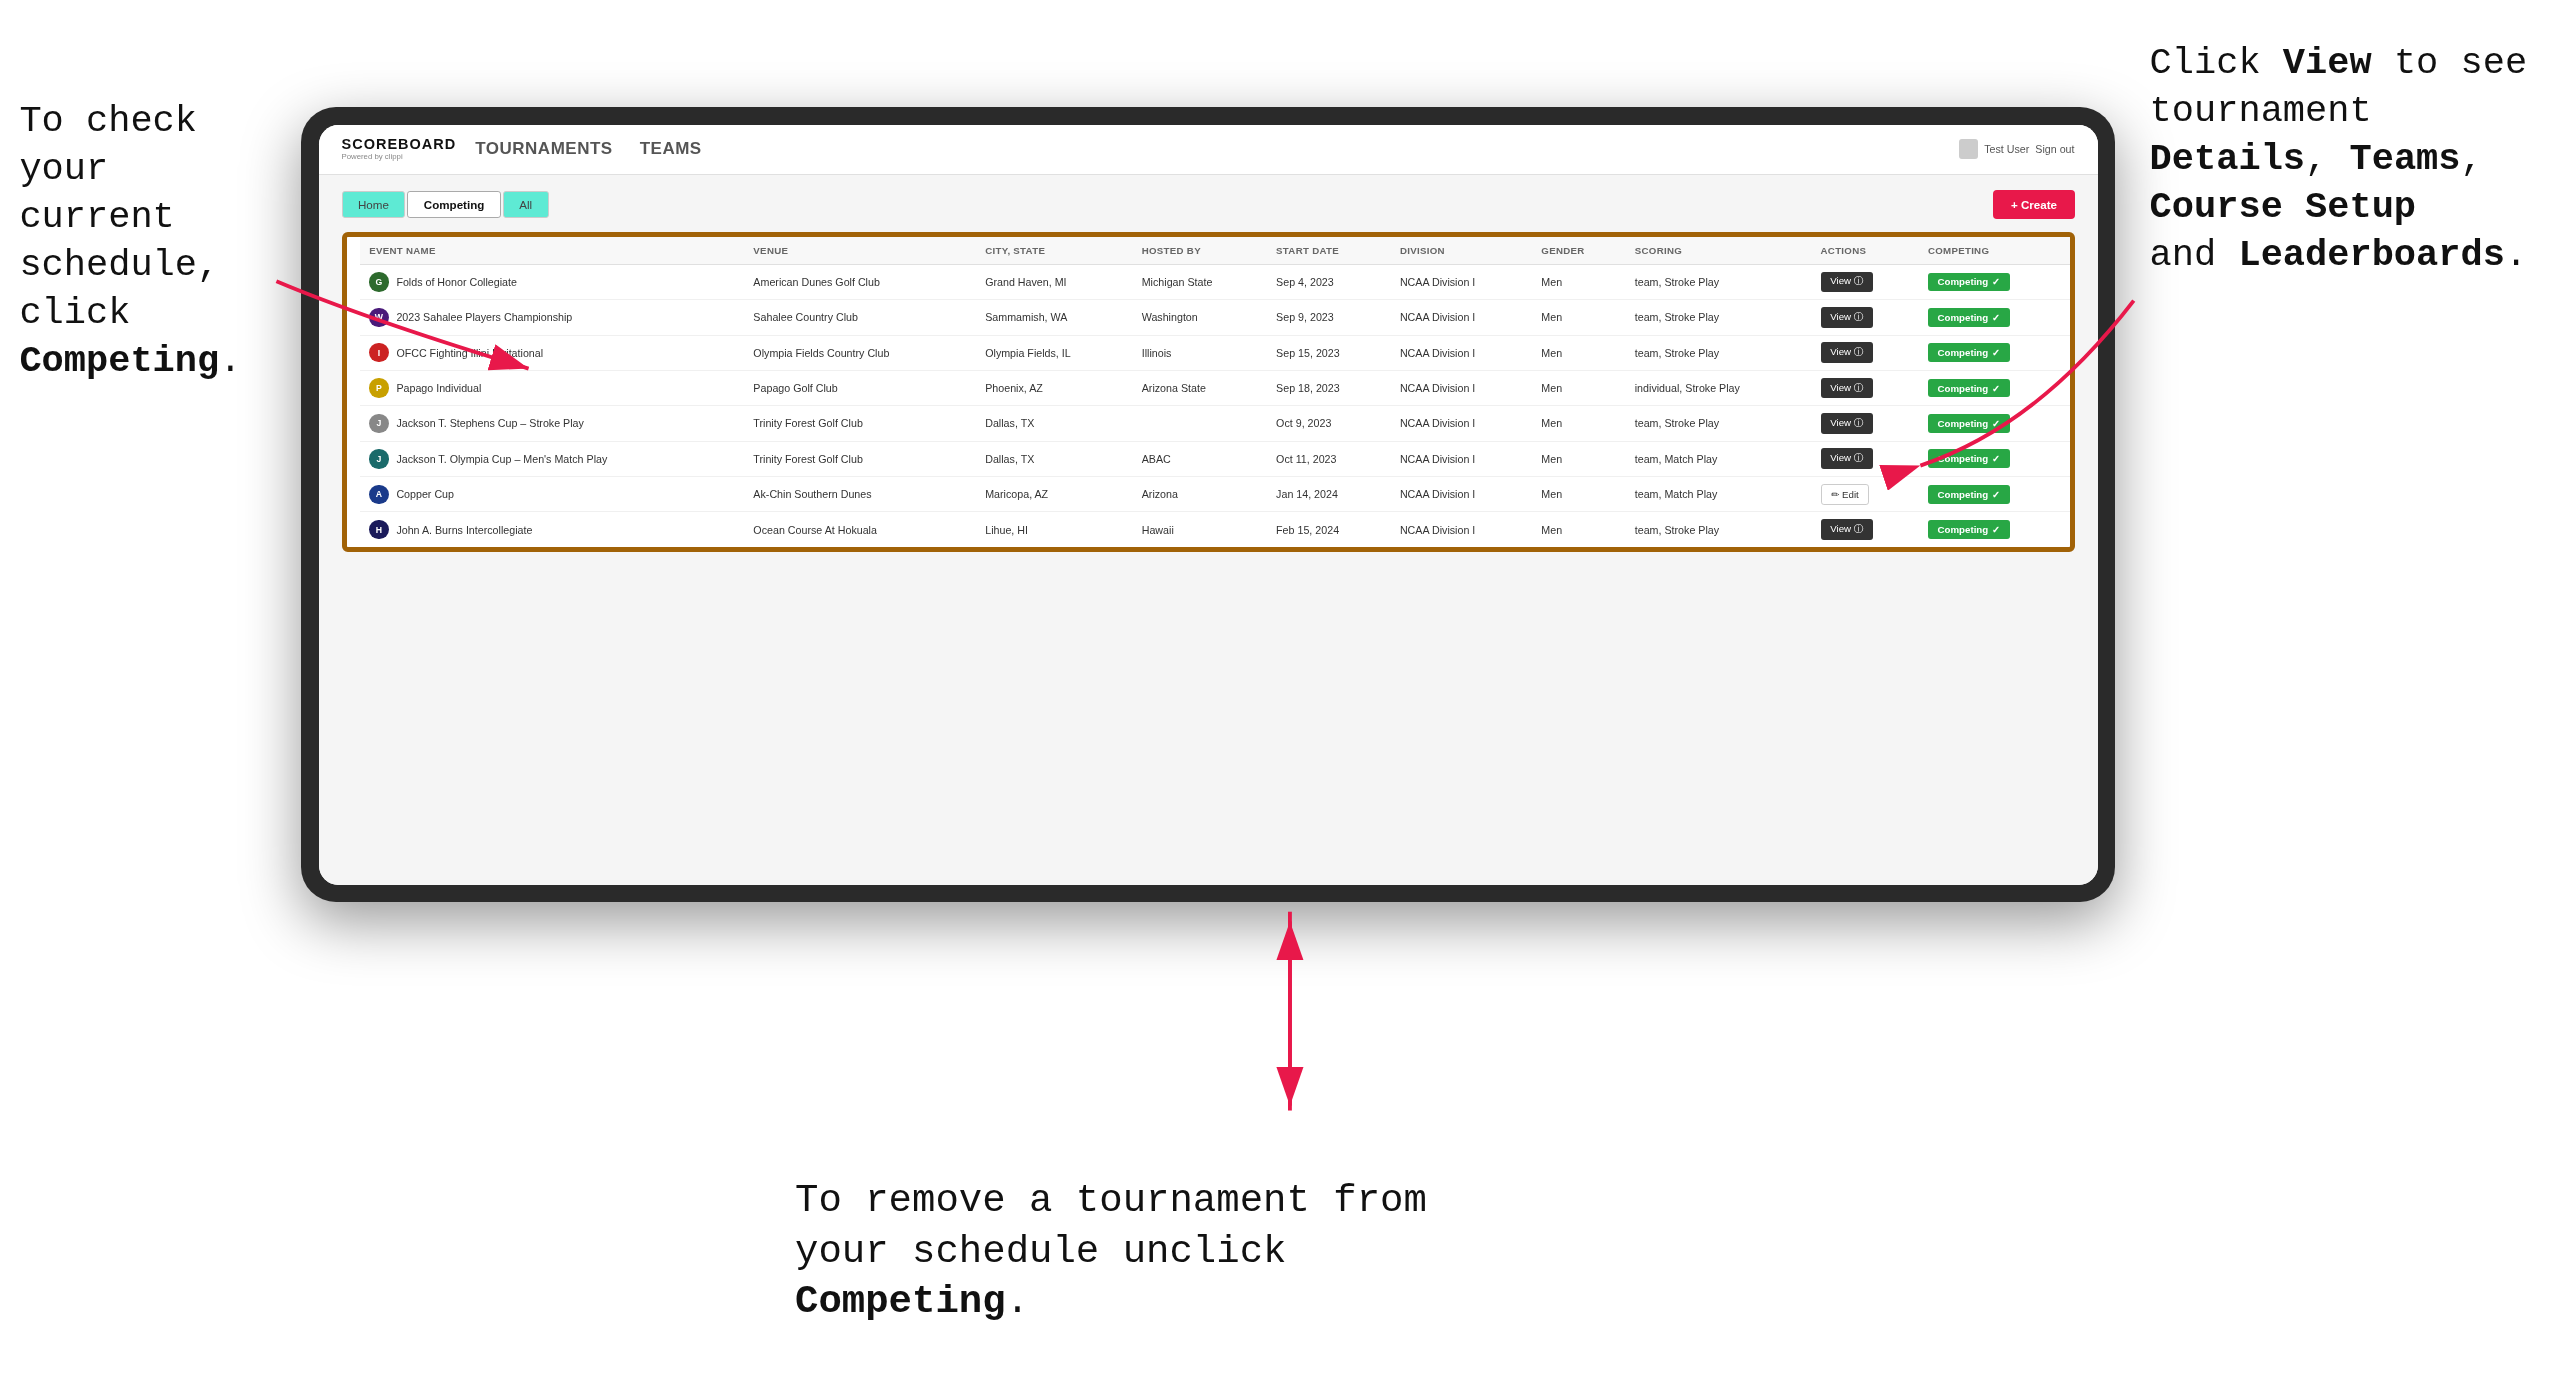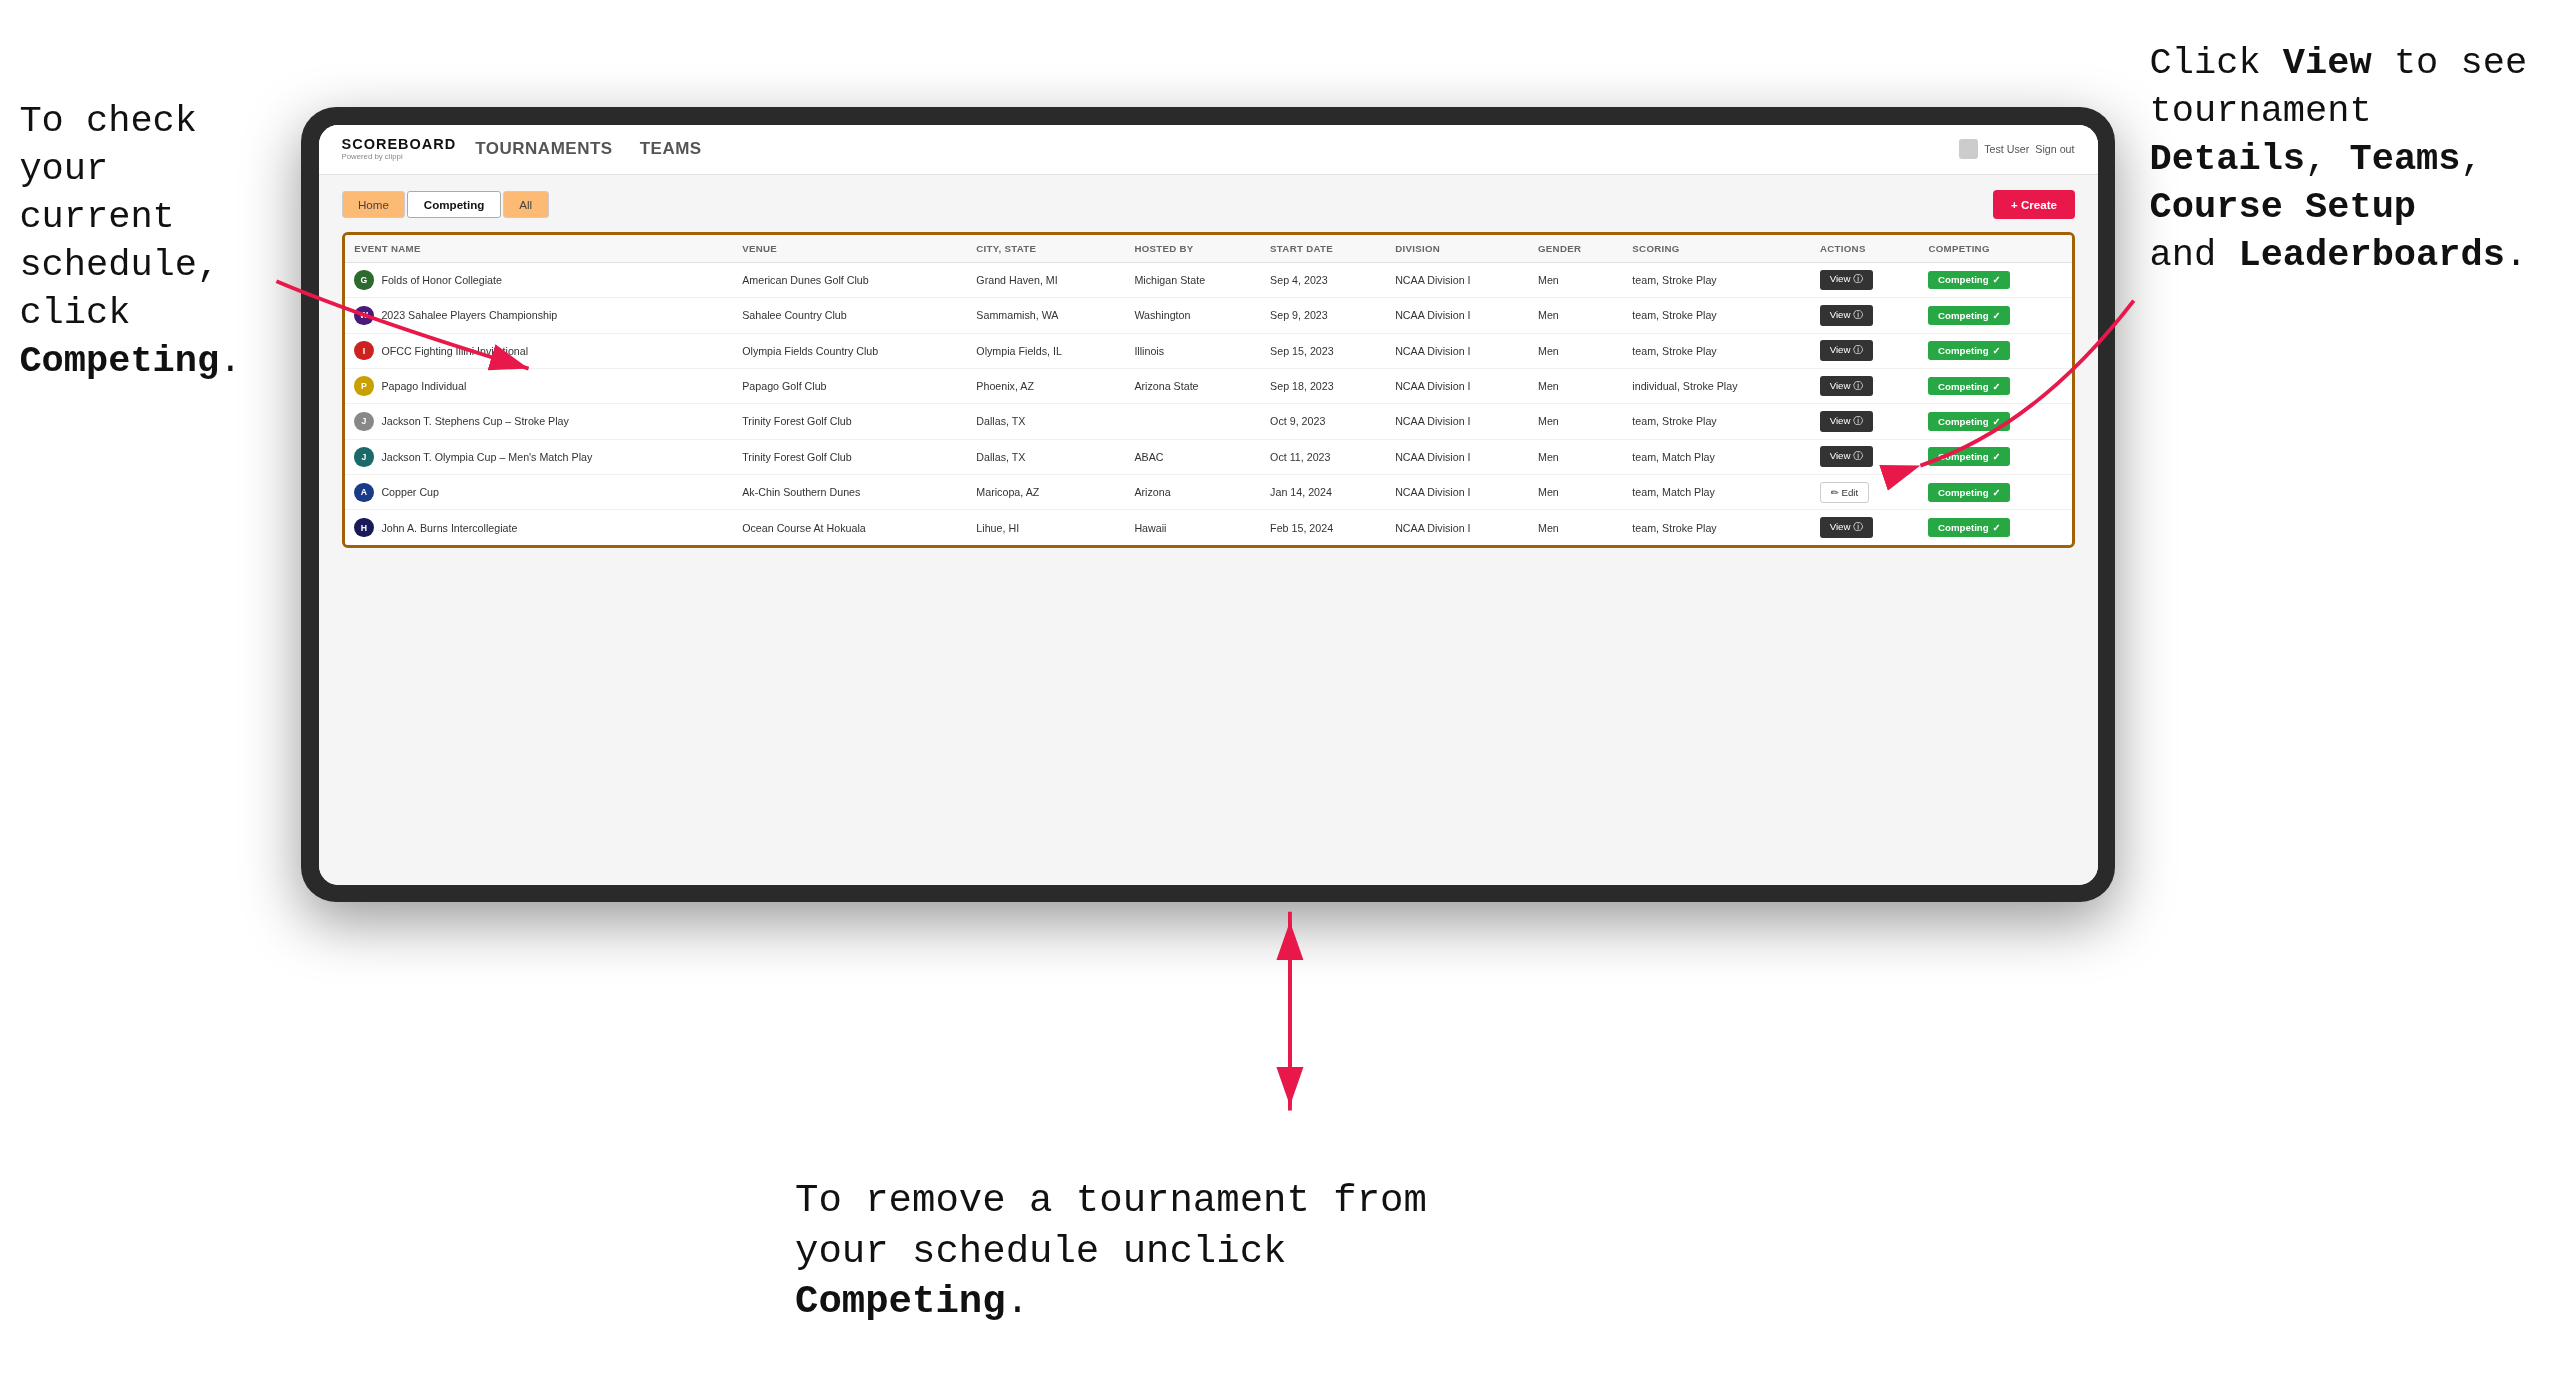--- a/index.html
+++ b/index.html
@@ -131,21 +131,21 @@
       margin-bottom: 13.6px;
     }
     .filter-tabs {
       display: flex;
       gap: 1.9px;
     }
     .filter-tab {
       padding: 5.8px 15.5px;
       font-size: 11.6px;
       border: 1px solid #ccc;
-      background: #fdba74;
+      background: #5eead4;
       cursor: pointer;
       border-radius: 2.9px;
       color: #444;
     }
     .filter-tab.active {
       background: #fff;
       border-color: #aaa;
       font-weight: 600;
       color: #111;
     }
@@ -159,21 +159,22 @@
       border-radius: 3.9px;
       cursor: pointer;
       margin-left: 32px;
     }
 
     
     .table-container {
       background: #fff;
       border-radius: 5.8px;
       overflow: hidden;
-      border: 3px solid #a16207;
+      border: 5px solid #a16207;
+      padding-left: 13px;
     }
     table {
       width: 100%;
       border-collapse: collapse;
       font-size: 10.7px;
     }
     thead tr {
       background: #f8f8f8;
       border-bottom: 1px solid #e0e0e0;
     }

